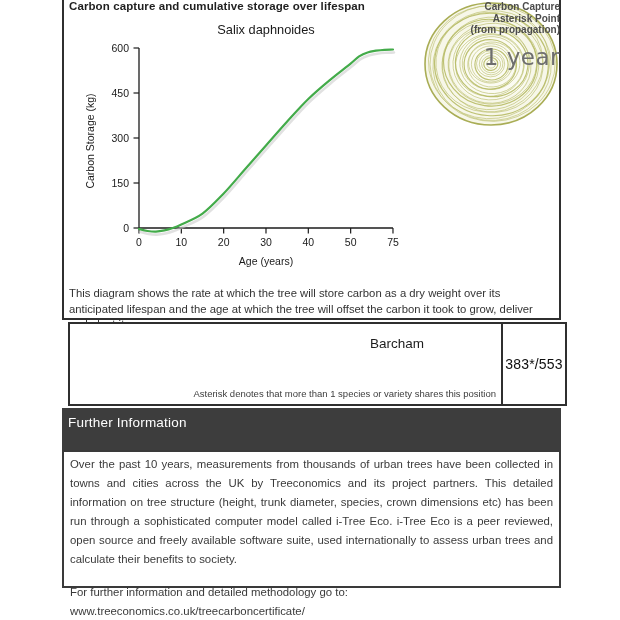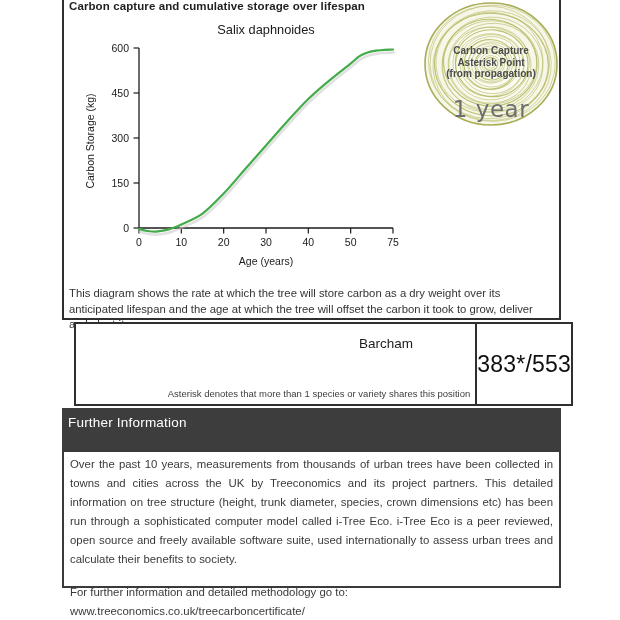--- a/index.html
+++ b/index.html
@@ -11,38 +11,38 @@
   #top-box{left:62px;top:0;width:499px;height:320px;
            border:2px solid #2f2f2f;border-top:none;}
   #doc-title{position:absolute;top:0px;left:5px;margin:0;
              font-size:11.5px;font-weight:bold;color:#1f1f1f;letter-spacing:.1px;}
   #chart-svg{position:absolute;left:0;top:0;width:500px;height:280px;}
   #chart-svg text{font-family:"Liberation Sans",sans-serif;fill:#1a1a1a;}
 
   
   #badge{position:absolute;left:358px;top:1px;width:138px;height:130px;background:transparent;}
   #badge svg{position:absolute;left:0;top:0;}
-  #badge-text{position:absolute;left:0;top:12px;width:100%;text-align:center;padding-top:32px;
+  #badge-text{position:absolute;left:0;top:0;width:100%;text-align:right;
               box-sizing:border-box;}
   .badge-line{font-size:10px;font-weight:bold;line-height:11.5px;color:#4c4c4c;}
-  #badge-value{font-size:23px;color:#6e6e6e;margin-top:16px;letter-spacing:.5px;
+  #badge-value{font-size:23px;color:#6e6e6e;margin-top:8px;letter-spacing:.5px;
                font-family:"DejaVu Sans",sans-serif;}
 
   #diagram-note{position:absolute;left:5px;right:5px;top:286px;margin:0;
                 font-size:11.3px;line-height:15.5px;color:#333;}
 
   
-  #ranking-box{left:74px;top:322px;width:499px;height:84px;
-               border:2px solid #2f2f2f;display:flex;}
+  #ranking-box{left:68px;top:322px;width:499px;height:84px;
+               border:2px solid #2f2f2f;display:flex;padding-left:17px;}
   #rank-left{position:relative;width:414px;}
   #rank-name{position:absolute;left:283px;top:11px;font-size:13.5px;line-height:17.5px;color:#1d1d1d;}
   #rank-note{position:absolute;right:5px;bottom:5px;font-size:9.5px;color:#3d3d3d;white-space:nowrap;margin-left:45px;}
   #rank-right{flex:1;border-left:2px solid #2f2f2f;display:flex;
               align-items:center;justify-content:center;
-              font-size:23px;color:#0f0f0f;letter-spacing:.2px;}
+              font-size:14px;color:#0f0f0f;letter-spacing:.2px;}
 
   
   #dark-band{left:62px;top:408px;width:499px;height:52px;background:#3d3d3d;
              color:#fff;border:none;}
   #dark-band span{position:absolute;left:6px;top:7px;font-size:13.5px;letter-spacing:.2px;}
   #info-box{left:62px;top:450px;width:499px;height:138px;border:2px solid #3a3a3a;
             padding:3px 6px;font-size:11.4px;line-height:19px;color:#3a3a3a;}
   #info-box p{margin:0;}
   .just{text-align:justify;}
   #info-link{margin-top:14px !important;}

